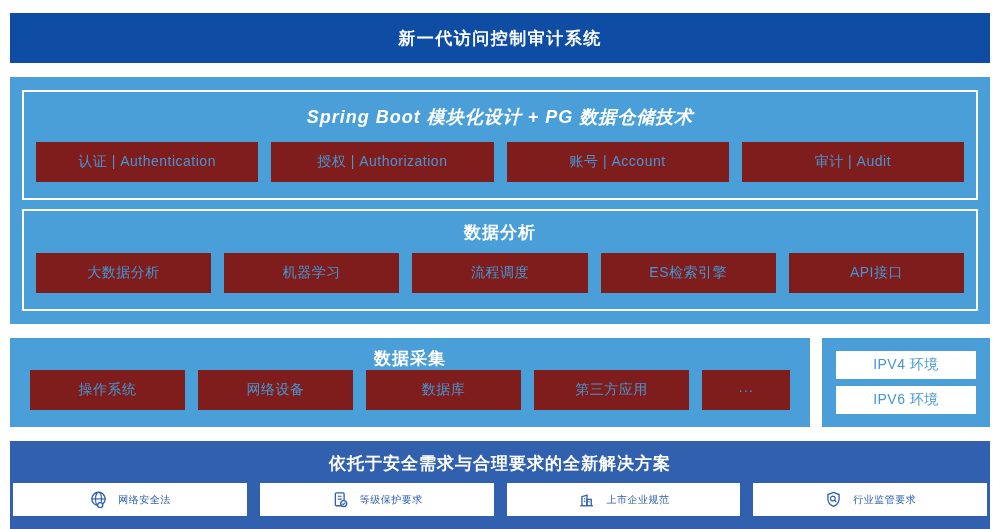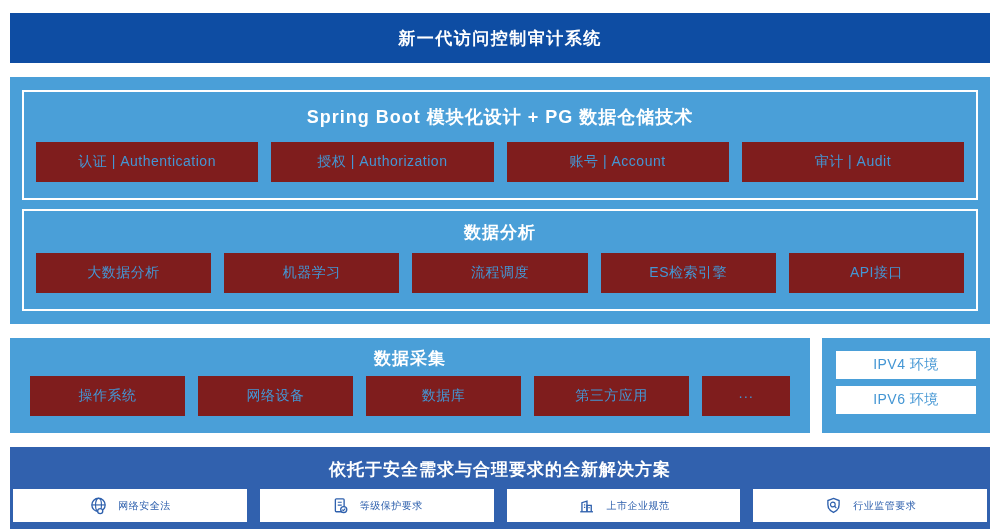--- a/index.html
+++ b/index.html
@@ -27,39 +27,39 @@
     margin: 14px 10px 0;
     background: var(--light-blue, #4a9fd8);
     padding: 13px 12px;
     display: flex; flex-direction: column; gap: 9px;
   }
   .subsection { border: 2px solid #ffffff; padding: 0 12px 16px; }
   .subsection-title {
     height: 48px; line-height: 50px; text-align: center;
     color: #ffffff; font-size: 17px; font-weight: 700; letter-spacing: 1px;
   }
-  .sb-title { font-size: 18px; height: 50px; }
+  .sb-title { font-style: italic; font-size: 18px; height: 50px; }
   .analysis-title { height: 42px; line-height: 44px; }
 
   .items-row { display: flex; gap: 13px; }
   .item {
     flex: 1; height: 40px; background: #7f1d1d;
     display: flex; align-items: center; justify-content: center;
     color: var(--item-text, #4496d4); font-size: 14px; letter-spacing: 0.5px;
     white-space: nowrap;
   }
 
   
   .middle { margin: 14px 10px 0; display: flex; gap: 12px; align-items: stretch; }
   .collect {
     flex: 1; background: var(--light-blue, #4a9fd8);
     padding: 0 20px 17px;
   }
   .block-title {
-    height: 38px; line-height: 42px; text-align: center;
+    height: 32px; line-height: 42px; text-align: center;
     color: #ffffff; font-size: 17px; font-weight: 700; letter-spacing: 1px;
   }
   .item.narrow { flex: 0 0 88px; }
 
   .env {
     flex: 0 0 168px; background: var(--light-blue, #4a9fd8);
     padding: 13px 14px; display: flex; flex-direction: column; gap: 7px;
     justify-content: flex-start;
   }
   .env-item {

